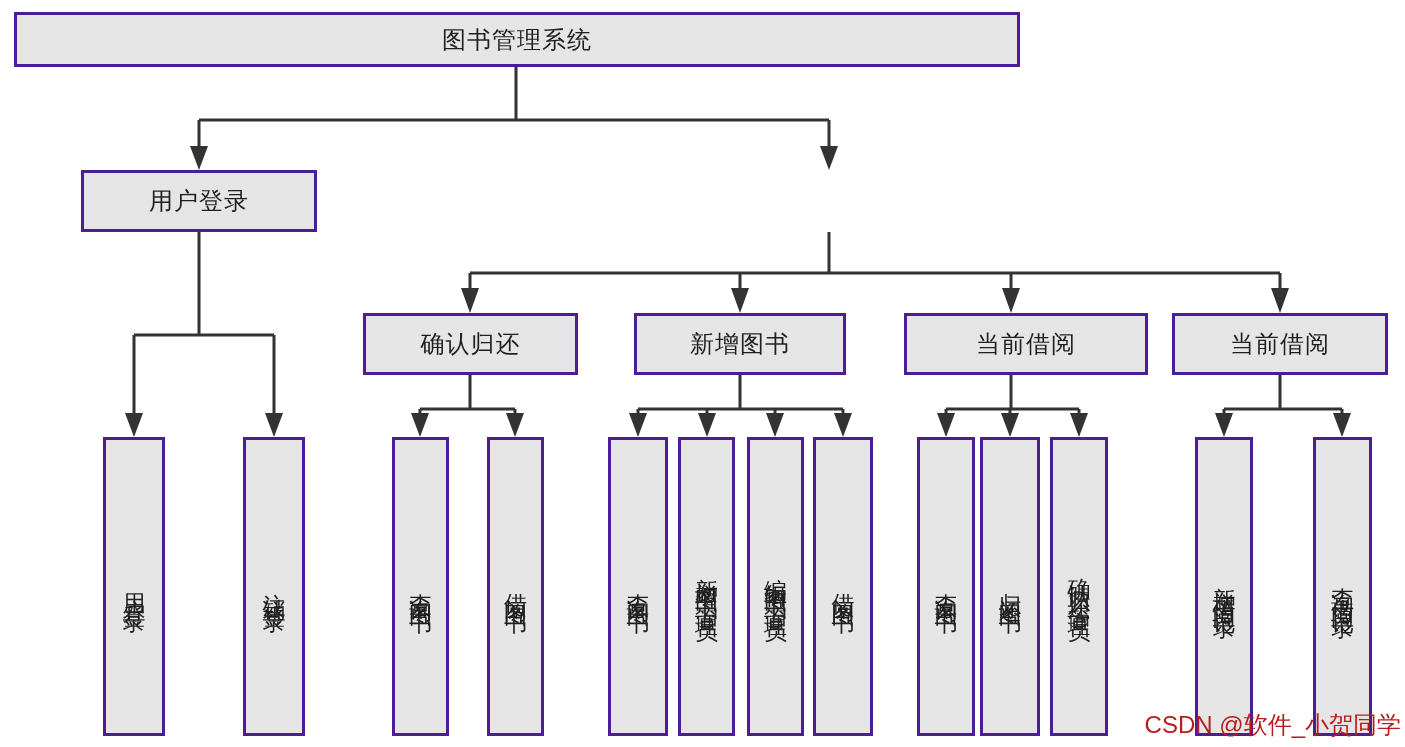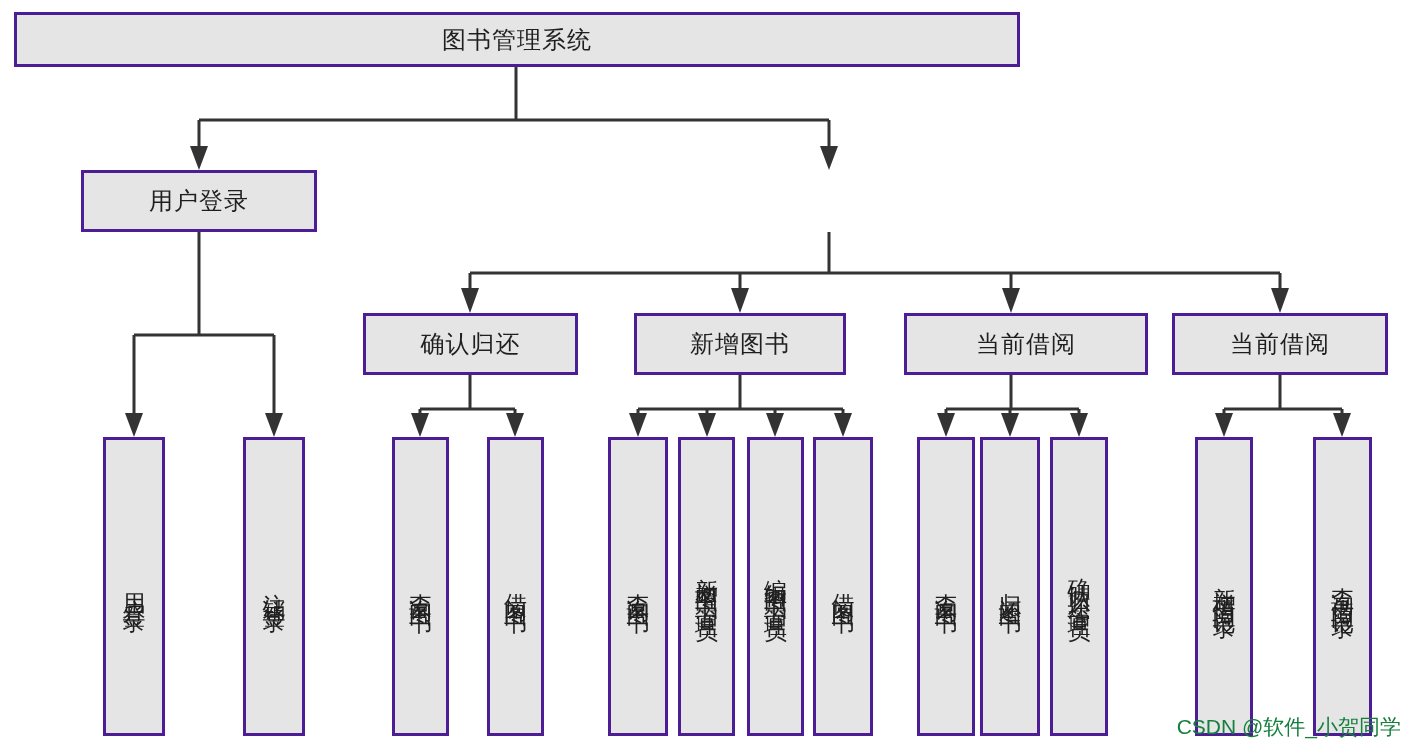--- a/index.html
+++ b/index.html
@@ -33,22 +33,22 @@
     writing-mode:vertical-rl;
     text-orientation:mixed;
     font-size:23px;
     letter-spacing:6px;
     line-height:1;
     color:#1f1f1f;
   }
   .watermark{
     position:absolute;
     right:4px;bottom:6px;
-    font-size:21px;
-    color:#15803d;
+    font-size:24px;
+    color:#b91c1c;
     z-index:3;
     white-space:nowrap;
     margin-top:24px;
   }
 </style>
 </head>
 <body>
 
 <div class="canvas">
 

